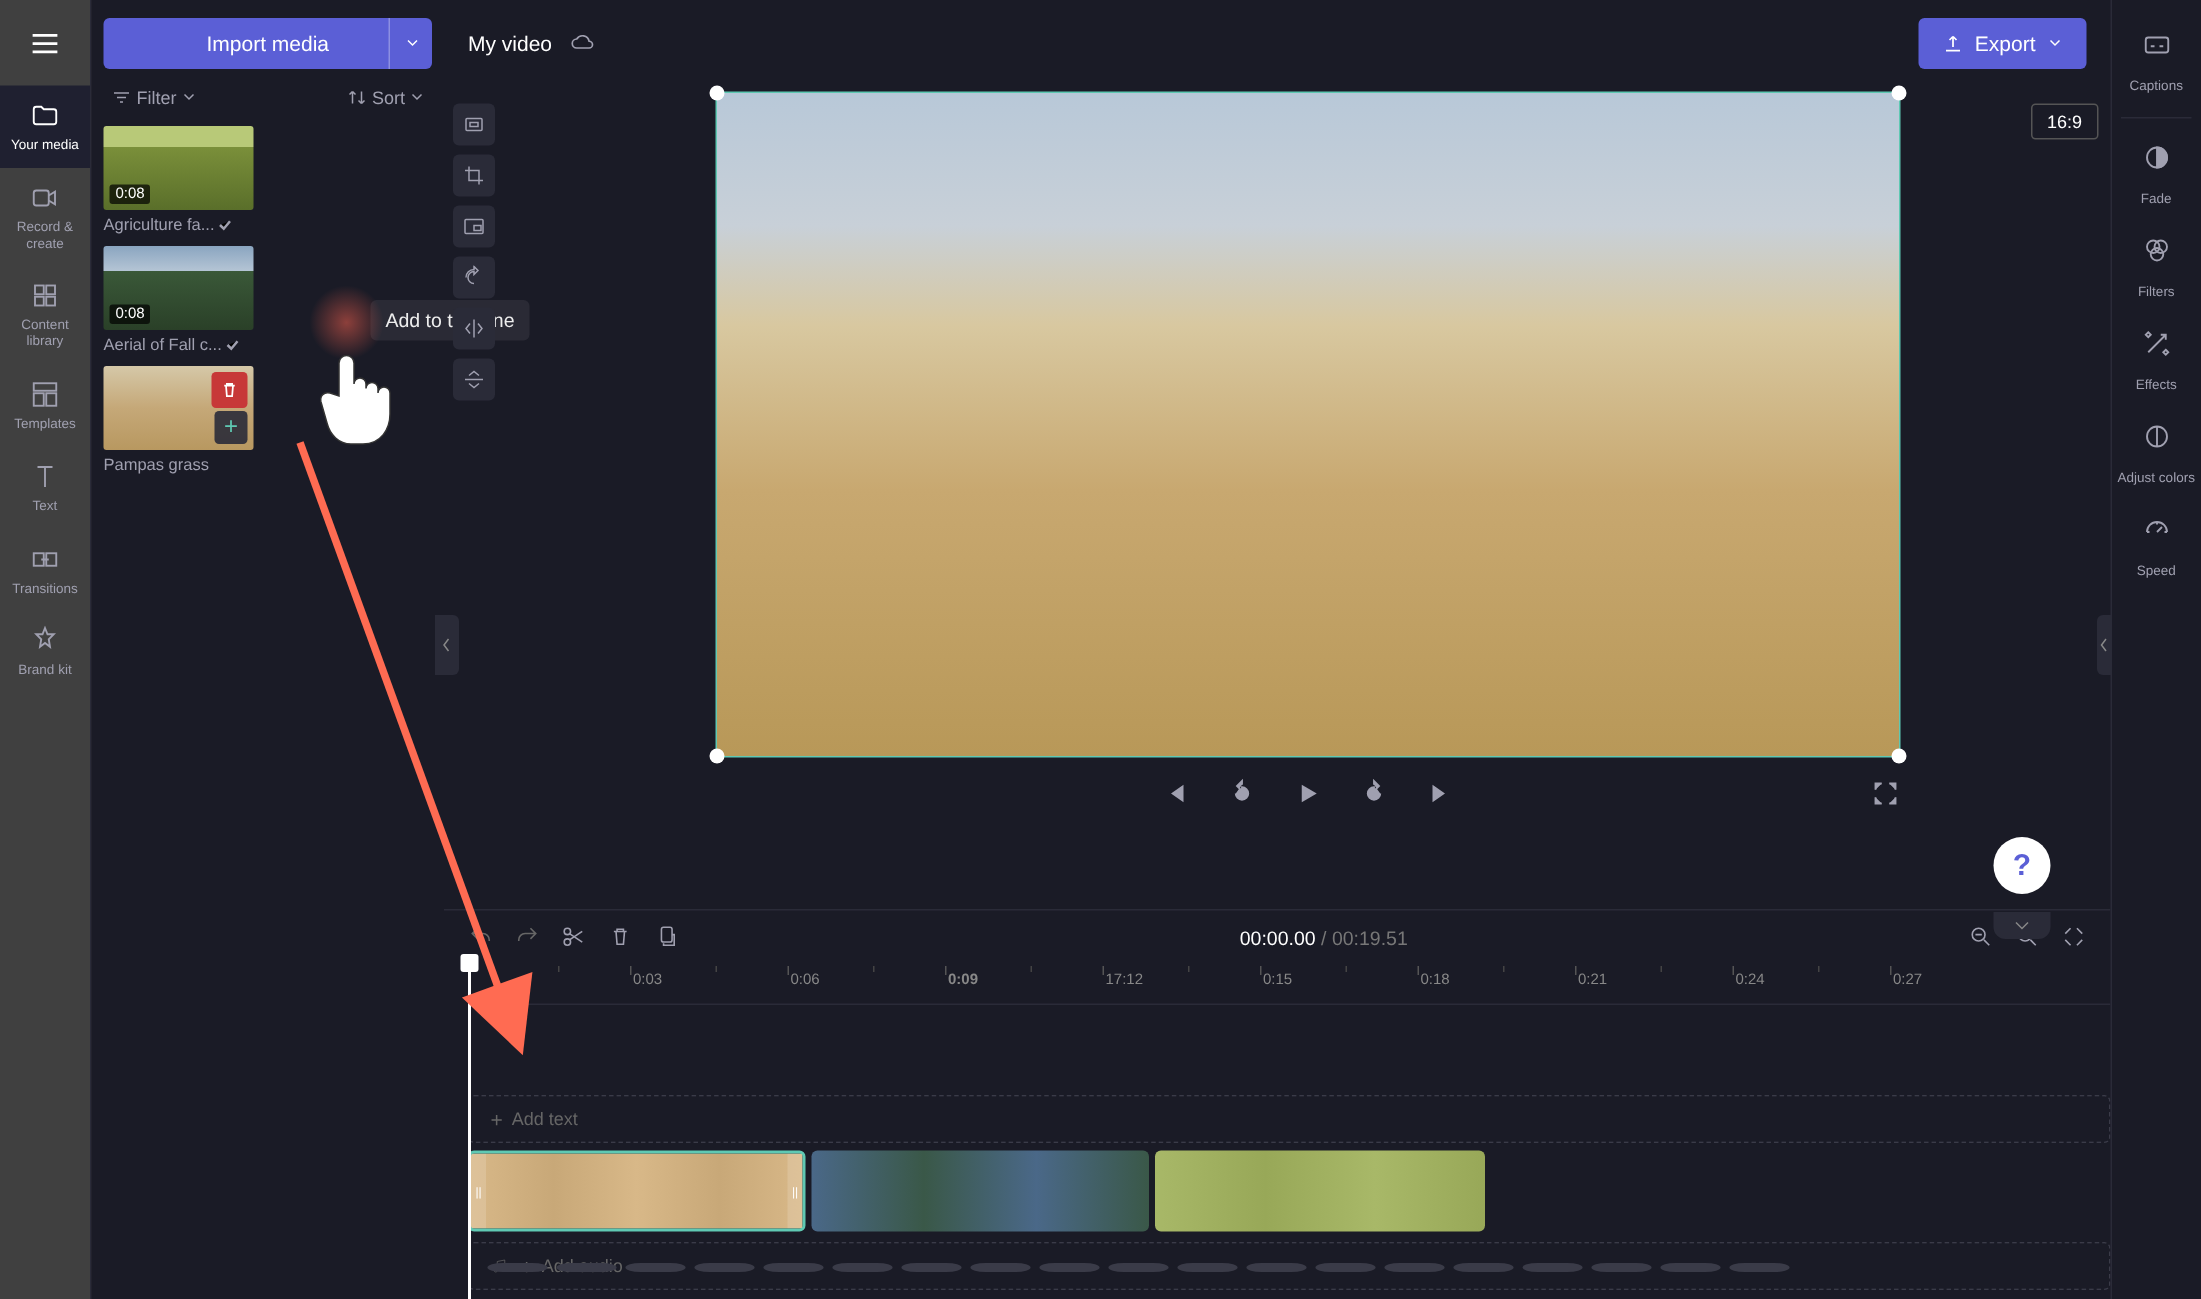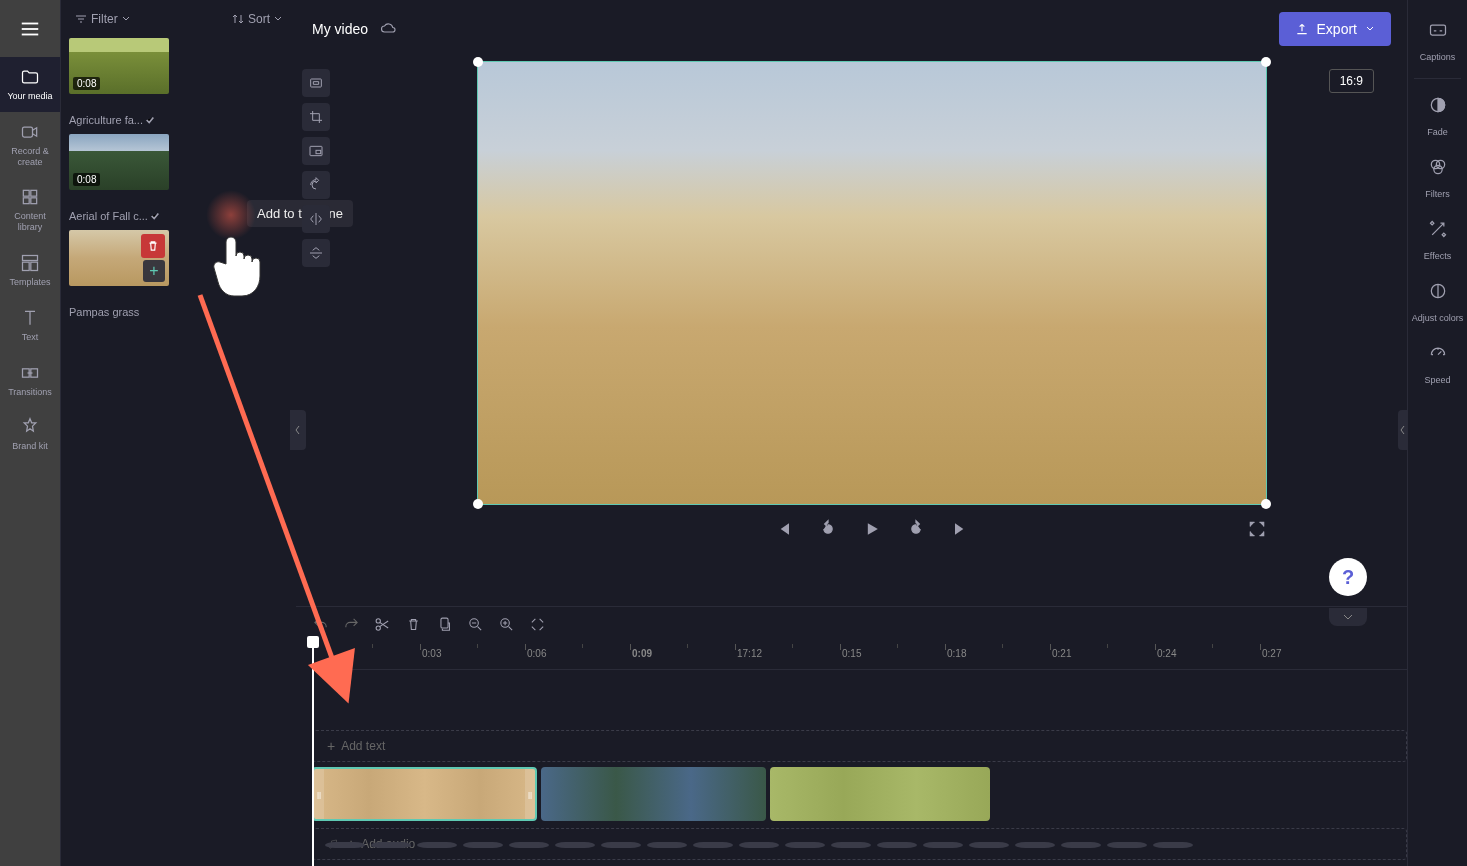--- a/index.html
+++ b/index.html
@@ -12,21 +12,21 @@
 .rail-item svg{width:20px;height:20px;stroke:#a0a0b0;fill:none}
 .rail-item.active svg{stroke:#fff}
 .rail-item span{font-size:9px;text-align:center;line-height:1.2;color:#a0a0b0}
 .rail-item.active span{color:#fff}
 .media-panel{width:235px;background:#1a1b26;display:flex;flex-direction:column;padding:12px 8px;gap:12px;position:relative}
 .import-btn{background:#5b5fd6;color:#fff;border:none;border-radius:4px;height:34px;display:flex;align-items:center;justify-content:center;gap:8px;font-size:14px;cursor:pointer;position:relative}
 .import-btn .chev{position:absolute;right:8px;border-left:1px solid rgba(255,255,255,.3);padding-left:10px;height:100%;display:flex;align-items:center}
 .filter-sort{display:flex;justify-content:space-between;padding:0 6px}
 .filter-sort button{background:none;border:none;color:#a0a0b0;font-size:12px;display:flex;align-items:center;gap:4px;cursor:pointer}
 .media-grid{display:flex;flex-wrap:wrap;gap:8px}
-.media-item{width:116px;display:flex;flex-direction:column;gap:20px;position:relative}
+.media-item{width:116px;display:flex;flex-direction:column;gap:4px;position:relative}
 .thumb{width:100px;height:56px;border-radius:2px;background:#333;position:relative;overflow:hidden}
 .thumb .dur{position:absolute;bottom:4px;left:4px;background:rgba(0,0,0,.7);color:#fff;font-size:10px;padding:1px 4px;border-radius:2px}
 .media-label{font-size:11px;color:#a0a0b0;display:flex;align-items:center;gap:2px}
 .media-label svg{width:10px;height:10px;stroke:#a0a0b0}
 .thumb.agri{background:linear-gradient(#b8c978 0,#b8c978 25%,#7a8f3a 25%,#5a6f2a 100%)}
 .thumb.aerial{background:linear-gradient(#8aa5c0 0,#b5c5d5 30%,#3a5838 30%,#2a4028 100%)}
 .thumb.pampas{background:linear-gradient(#d5c8a8 0,#c5a878 50%,#b89860 100%)}
 .delete-badge{position:absolute;top:4px;right:4px;width:24px;height:24px;background:#c73838;border-radius:3px;display:flex;align-items:center;justify-content:center}
 .delete-badge svg{width:14px;height:14px;stroke:#fff;fill:none}
 .tooltip{position:absolute;left:186px;top:200px;background:#2a2a35;color:#eee;padding:6px 10px;font-size:13px;border-radius:4px;white-space:nowrap}
@@ -40,21 +40,21 @@
 .spacer{flex:1}
 .export-btn{background:#5b5fd6;color:#fff;border:none;border-radius:4px;height:34px;padding:0 16px;display:flex;align-items:center;gap:8px;font-size:14px;cursor:pointer}
 .preview-area{flex:1;display:flex;position:relative}
 .canvas-tools{width:40px;display:flex;flex-direction:column;align-items:center;padding-top:12px;gap:6px}
 .canvas-tools button{width:28px;height:28px;background:#2a2b38;border:none;border-radius:4px;display:flex;align-items:center;justify-content:center;cursor:pointer}
 .canvas-tools button svg{width:16px;height:16px;stroke:#a0a0b0;fill:none}
 .canvas-wrap{flex:1;display:flex;flex-direction:column;align-items:center;padding:4px 0 10px}
 .canvas{width:790px;height:444px;background:linear-gradient(180deg,#b8c8d8 0,#c8d0d8 20%,#d8c8a0 35%,#c8a870 60%,#b89858 100%);border:1px solid #5fc9b3;position:relative}
 .canvas .handle{width:10px;height:10px;background:#fff;border-radius:50%;position:absolute}
 .handle.tl{top:-5px;left:-5px}.handle.tr{top:-5px;right:-5px}.handle.bl{bottom:-5px;left:-5px}.handle.br{bottom:-5px;right:-5px}
-.aspect-badge{position:absolute;top:12px;right:33px;border:1px solid #555;padding:4px 10px;color:#fff;font-size:12px;border-radius:3px}
+.aspect-badge{position:absolute;top:12px;right:8px;border:1px solid #555;padding:4px 10px;color:#fff;font-size:12px;border-radius:3px}
 .playback{display:flex;gap:24px;align-items:center;margin-top:14px;width:790px;justify-content:center;position:relative}
 .playback button{background:none;border:none;cursor:pointer;display:flex}
 .playback svg{width:20px;height:20px;fill:#a0a0b0}
 .fullscreen{position:absolute;right:0}
 .help-btn{position:absolute;right:40px;bottom:10px;width:38px;height:38px;background:#fff;border-radius:50%;display:flex;align-items:center;justify-content:center;color:#5b5fd6;font-size:20px;font-weight:bold}
 .collapse-down{position:absolute;right:40px;bottom:-20px;width:38px;height:18px;background:#2a2b38;border-radius:0 0 8px 8px;display:flex;align-items:center;justify-content:center}
 .timeline-bar{height:38px;display:flex;align-items:center;padding:0 16px;gap:14px;border-top:1px solid #2a2b38}
 .timeline-bar button{background:none;border:none;cursor:pointer}
 .timeline-bar svg{width:17px;height:17px;stroke:#666;fill:none}
 .timeline-bar svg.active{stroke:#a0a0b0}
@@ -146,20 +146,28 @@
   </div>
   <div class="rail-item">
     <svg viewBox="0 0 24 24" stroke-width="1.5">
         <path d="M12 2l2 5h5l-4 4 1 6-4-3-4 3 1-6-4-4h5z"></path>
       </svg>
     <span>Brand kit</span>
   </div>
 </div>
 
 <div class="media-panel">
+  <button class="import-btn">
+    <span>Import media</span>
+    <span class="chev">
+        <svg width="10" height="10" viewBox="0 0 10 10">
+          <path d="M2 3l3 3 3-3" stroke="#fff" fill="none"></path>
+        </svg>
+      </span>
+  </button>
   <div class="filter-sort">
     <button>
         <svg width="12" height="12" viewBox="0 0 12 12" stroke="#a0a0b0">
           <line x1="1" y1="3" x2="11" y2="3"></line>
           <line x1="3" y1="6" x2="9" y2="6"></line>
           <line x1="5" y1="9" x2="7" y2="9"></line>
         </svg>
         <span>Filter</span> 
         <svg width="8" height="8" viewBox="0 0 8 8">
           <path d="M1 2l3 3 3-3" stroke="#a0a0b0" fill="none"></path>
@@ -342,20 +350,23 @@
           <circle cx="6" cy="17" r="3"></circle>
           <path d="M8 9l12 8M8 15l12-8"></path>
         </svg></button>
     <button><svg class="active" viewBox="0 0 24 24" stroke-width="1.5">
           <path d="M6 7h12M9 7V5h6v2M8 7l1 12h6l1-12"></path>
         </svg></button>
     <button><svg class="active" viewBox="0 0 24 24" stroke-width="1.5">
           <rect x="7" y="3" width="10" height="14" rx="2"></rect>
           <path d="M17 10h2v10H9v-2"></path>
         </svg></button>
+    <div class="timecode">
+      <span class="cur">00:00.00</span><span class="tot"> / </span><span class="tot">00:19.51</span>
+    </div>
     <button><svg class="active" viewBox="0 0 24 24" stroke-width="1.5">
           <circle cx="10" cy="10" r="6"></circle>
           <path d="M7 10h6M15 15l5 5"></path>
         </svg></button>
     <button><svg class="active" viewBox="0 0 24 24" stroke-width="1.5">
           <circle cx="10" cy="10" r="6"></circle>
           <path d="M7 10h6M10 7v6M15 15l5 5"></path>
         </svg></button>
     <button><svg class="active" viewBox="0 0 24 24" stroke-width="1.5">
           <path d="M9 4L4 9M15 4l5 5M9 20l-5-5M15 20l5-5"></path>

